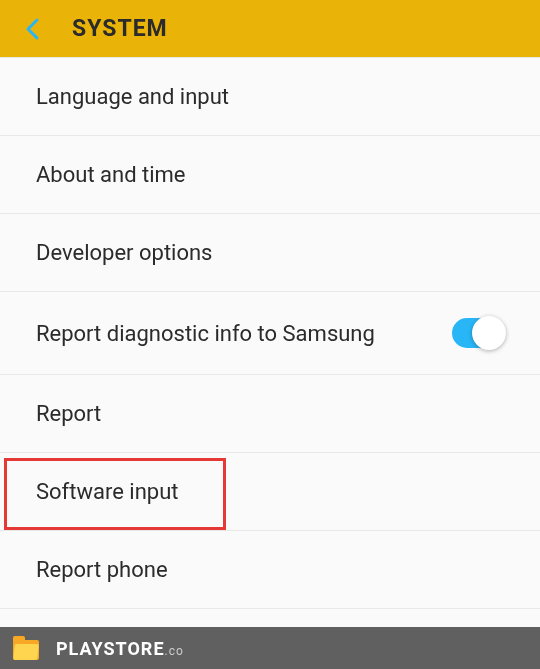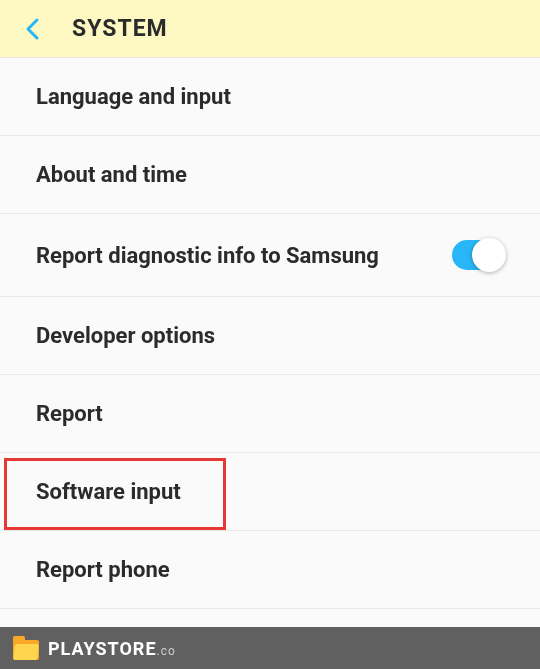--- a/index.html
+++ b/index.html
@@ -13,21 +13,21 @@
       background: #fafafa;
       font-family: -apple-system, BlinkMacSystemFont, "Segoe UI", Roboto, Arial, sans-serif;
       position: relative;
       overflow: hidden;
     }
     .header {
       display: flex;
       align-items: center;
       height: 58px;
       padding: 0 18px;
-      background: #fef9c3;
+      background: #eab308;
       border-bottom: 1px solid #e8e8e8;
     }
     .back-icon {
       width: 28px;
       height: 28px;
       display: flex;
       align-items: center;
       justify-content: center;
       cursor: pointer;
     }
@@ -46,21 +46,21 @@
       border-bottom: 1px solid #e8e8e8;
       display: flex;
       align-items: center;
       justify-content: space-between;
       cursor: pointer;
       background: #fafafa;
     }
     .item-label {
       font-size: 22px;
       color: #2b2b2b;
-      font-weight: 700;
+      font-weight: 400;
     }
     .toggle {
       position: relative;
       width: 52px;
       height: 30px;
       background: #29b6f6;
       border-radius: 15px;
       cursor: pointer;
     }
     .toggle-knob {
@@ -85,21 +85,21 @@
     .footer {
       position: absolute;
       bottom: 0;
       left: 0;
       right: 0;
       height: 42px;
       background: #606060;
       display: flex;
       align-items: center;
       padding: 8px 12px;
-      gap: 8px;
+      gap: 16px;
     }
     .footer-icon {
       width: 28px;
       height: 28px;
       position: relative;
     }
     .folder-back {
       position: absolute;
       width: 26px;
       height: 20px;
@@ -153,27 +153,27 @@
 </div>
 
 <div class="list">
   <div class="item">
     <span class="item-label">Language and input</span>
   </div>
   <div class="item">
     <span class="item-label">About and time</span>
   </div>
   <div class="item">
+    <span class="item-label">Developer options</span>
+  </div>
+  <div class="item">
     <span class="item-label">Report diagnostic info to Samsung</span>
     <div class="toggle">
       <div class="toggle-knob"></div>
     </div>
-  </div>
-  <div class="item">
-    <span class="item-label">Developer options</span>
   </div>
   <div class="item">
     <span class="item-label">Report</span>
   </div>
   <div class="item">
     <span class="item-label">Software input</span>
   </div>
   <div class="item">
     <span class="item-label">Report phone</span>
   </div>

